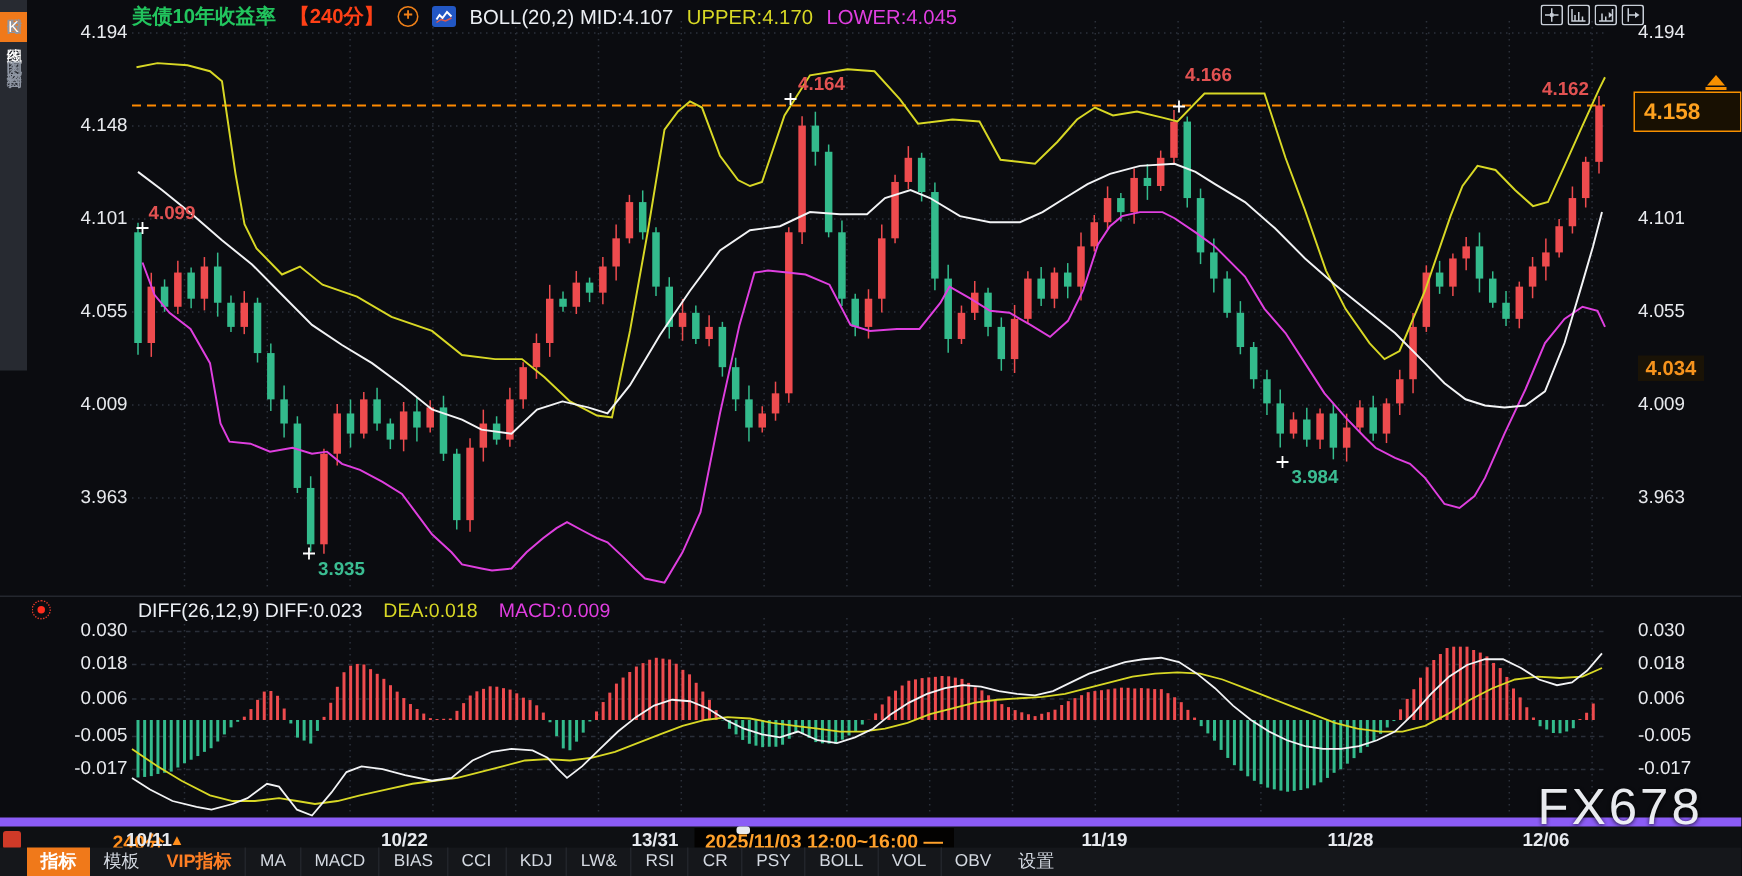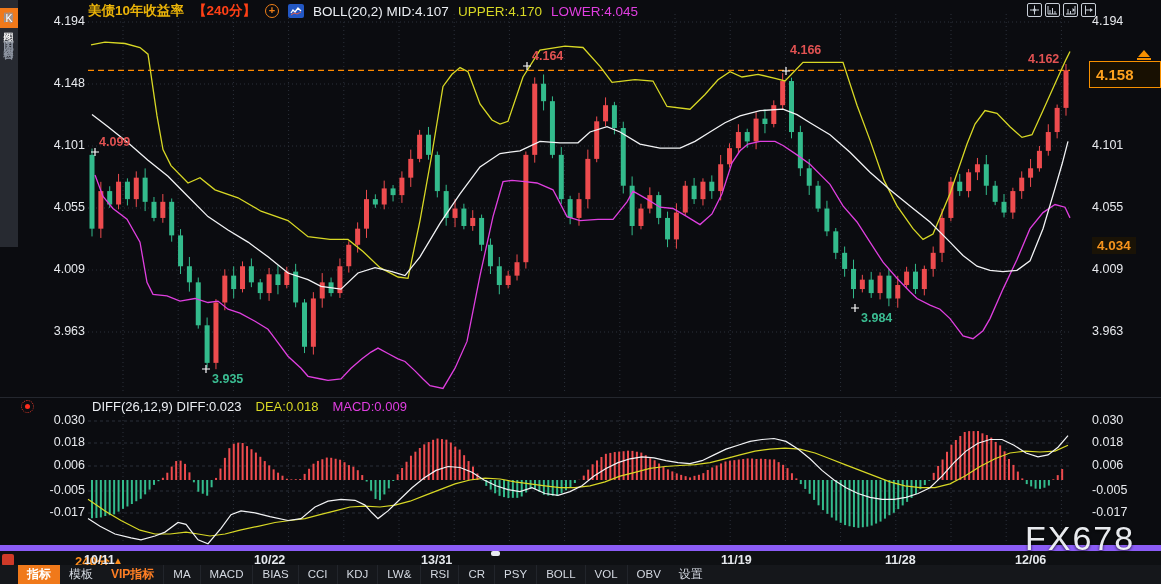--- a/index.html
+++ b/index.html
@@ -5,21 +5,21 @@
   *{margin:0;padding:0;box-sizing:border-box}
   html,body{width:1161px;height:584px;overflow:hidden}
   body{position:relative;background:#0b0c10;font-family:"Liberation Sans",sans-serif;color:#dfe3ea}
   
   #sidebar{position:absolute;left:0;top:0;width:18px;height:247px;background:#272a31;z-index:6}
   .side-item{writing-mode:vertical-lr;text-orientation:upright;width:18px;text-align:center;
     font-size:10.5px;line-height:18px;color:#8f96a3;padding:4px 0;cursor:pointer}
   .side-item.active{background:#f0791a;color:#fff}
   
   #title-row{position:absolute;left:88px;top:2px;display:flex;align-items:center;gap:9px;font-size:13.5px;z-index:5;white-space:nowrap}
-  .t-symbol{color:#eab308;font-weight:700}
+  .t-symbol{color:#22c55e;font-weight:700}
   .t-period{color:#ff4016;font-weight:700}
   .t-plus{width:14px;height:14px;border:1.5px solid #f08018;border-radius:50%;color:#f08018;
      font-size:11px;line-height:11px;text-align:center;font-weight:700}
   .t-chart-ico{width:16px;height:14px;background:#2257c4;border-radius:2px;display:flex;align-items:center;justify-content:center}
   .t-boll{color:#eceff4}
   .t-upper{color:#d8d825}
   .t-lower{color:#e03ee0}
   
   #top-icons{position:absolute;left:1027px;top:3px;display:flex;gap:3px;z-index:5}
   #top-icons span{display:inline-block;width:15px;height:14px;cursor:pointer}
@@ -672,20 +672,21 @@
   <span class="m-dea">DEA:0.018</span>
   <span class="m-macd">MACD:0.009</span>
 </div>
 
 <div class="hline" style="top:397px"></div>
 
 <div id="xaxis">
   <div id="corner-icon"></div>
   <span id="period-label">240分</span>
   <span id="period-arrow">▲</span>
+  <span id="x-highlight">2025/11/03 12:00~16:00 —</span>
   <div id="cursor-tick"></div>
 <div class="xdate" style="left: 84px;">10/11</div>
     <div class="xdate" style="left: 254px;">10/22</div>
     <div class="xdate" style="left: 421px;">13/31</div>
     <div class="xdate" style="left: 721px;">11/19</div>
     <div class="xdate" style="left: 885px;">11/28</div>
     <div class="xdate" style="left: 1015px;">12/06</div>
   </div>
 
 <div id="footer">

